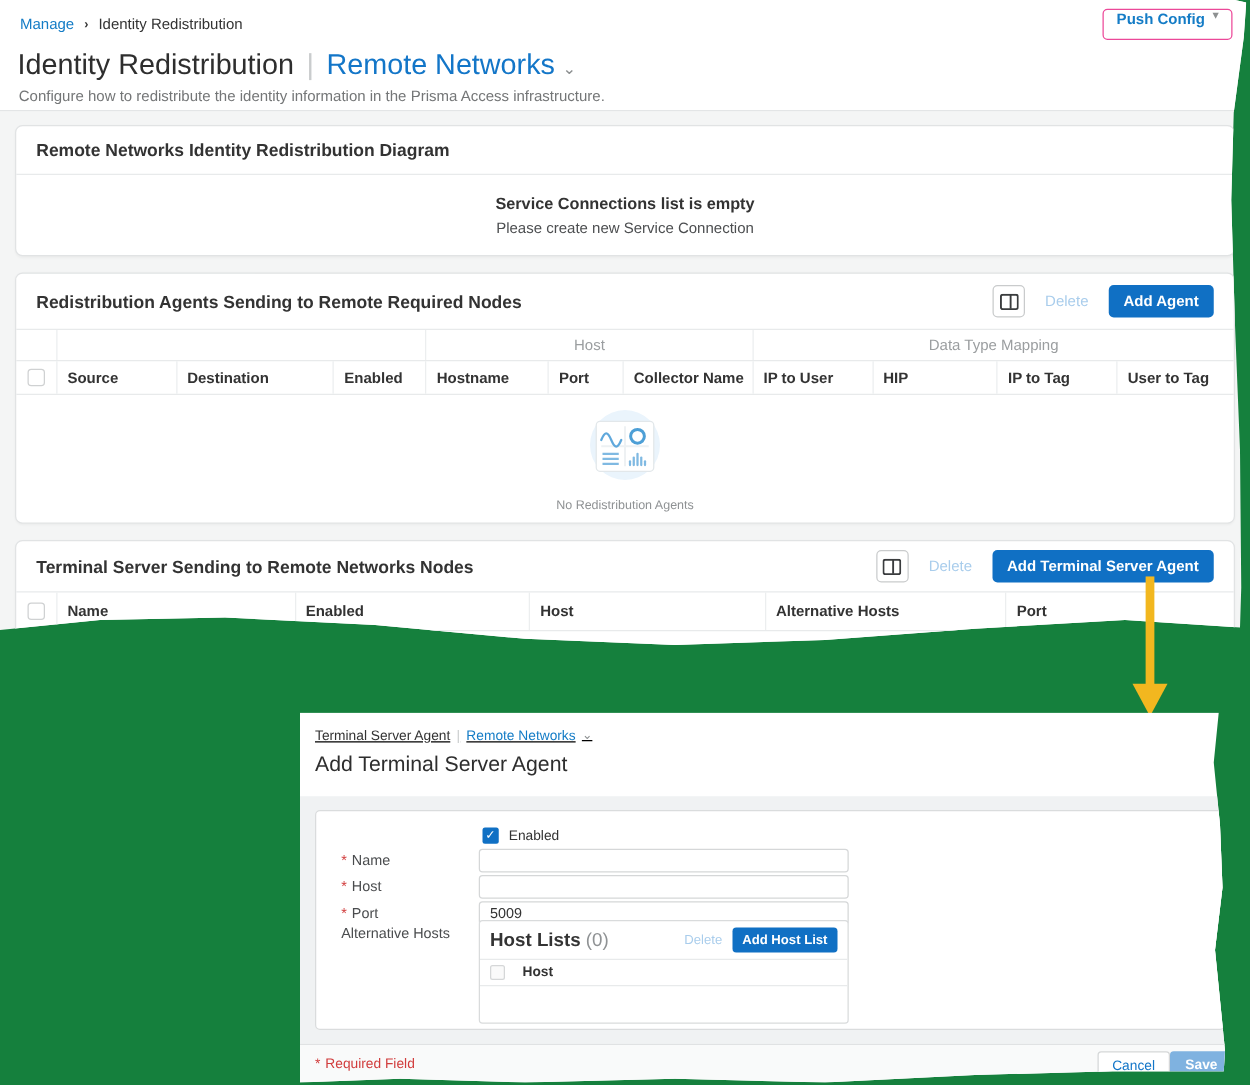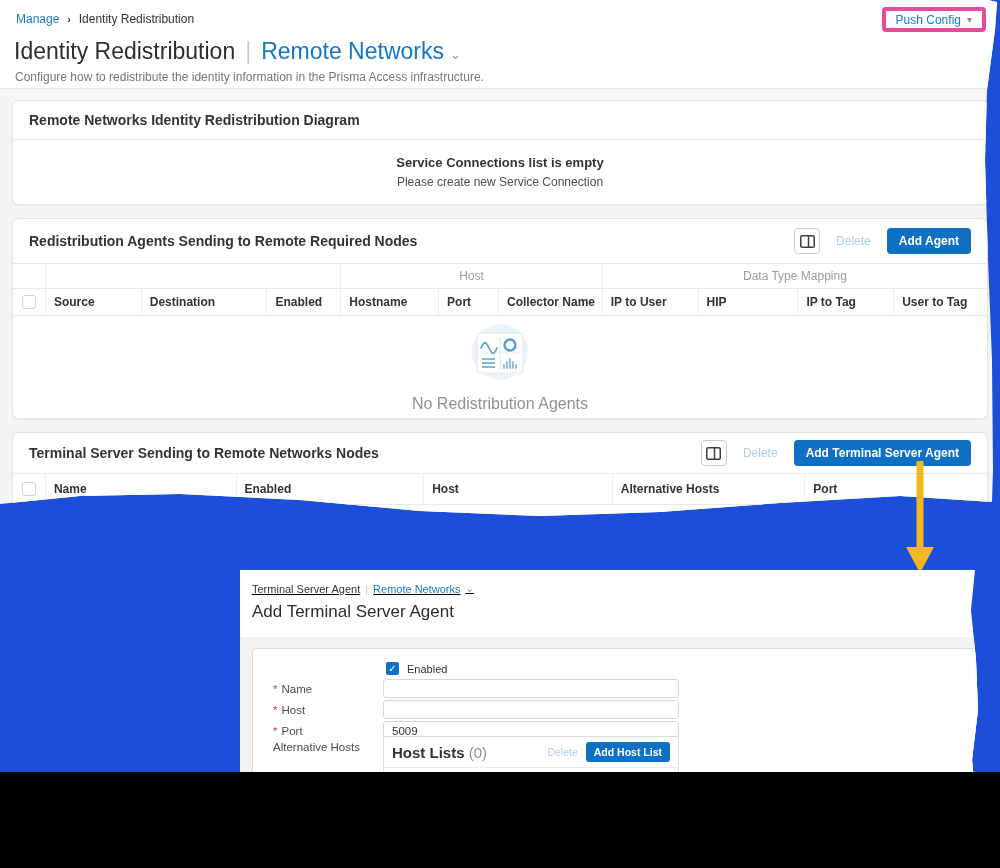--- a/index.html
+++ b/index.html
@@ -1,33 +1,33 @@
 <!DOCTYPE html>
 <html><head>
 <meta charset="utf-8">
 <style>
   * { margin:0; padding:0; box-sizing:border-box; }
   html,body { background:#000; }
   body { font-family:"Liberation Sans","DejaVu Sans",sans-serif; }
-  #canvas { position:relative; width:1000px; height:772px; background:#1d4ed8; overflow:hidden; }
+  #canvas { position:relative; width:1000px; height:868px; background:#15803d; overflow:hidden; }
 
   
   #screenshot {
     position:absolute; left:0; top:0; width:1000px; height:525px; background:#F4F5F5;
     clip-path: polygon(0px 0px, 988px 0px, 997px 2px, 995px 30px, 987px 90px, 985px 160px,
       988px 260px, 992px 360px, 993px 470px, 992px 502px, 900px 496px, 780px 503px,
       660px 512px, 540px 516px, 420px 511px, 300px 500px, 180px 494px, 80px 496px, 0px 504px);
   }
   .topbar { position:absolute; left:0; top:0; width:100%; height:89px; background:#fff; border-bottom:1px solid #E3E5E6; }
   .breadcrumb { position:absolute; left:16px; top:12px; font-size:12px; display:flex; align-items:center; gap:8px; }
   .crumb-link { color:#147CC6; cursor:pointer; }
   .crumb-sep { color:#333; font-size:10px; font-weight:bold; }
   .crumb-current { color:#333; }
-  .push-config { position:absolute; right:14px; top:7px; height:25px; background:#fff; border:4px solid #ec4899;
-    border-radius:4px; display:flex; align-items:center; gap:6px; padding:0 10px; font-size:12px; color:#147CC6; cursor:pointer; }
+  .push-config { position:absolute; right:14px; top:7px; height:25px; background:#fff; border:1px solid #ec4899;
+    border-radius:4px; display:flex; gap:6px; padding:0 10px; font-size:12px; color:#147CC6; cursor:pointer;font-weight:bold; }
   .chev-down { font-size:10px; color:#8D9091; line-height:1; }
   .page-title { position:absolute; left:14px; top:38px; font-size:23px; color:#2E2E2E; display:flex; align-items:baseline; gap:10px; white-space:nowrap; }
   .title-pipe { color:#C9CCCD; font-weight:300; }
   .title-selector { color:#1376C8; cursor:pointer; display:flex; align-items:baseline; gap:6px; }
   .title-chev { font-size:13px; color:#8D9091; }
   .page-subtitle { position:absolute; left:15px; top:70px; font-size:12px; color:#747677; }
 
   .card { position:absolute; left:12px; width:976px; background:#fff; border:1px solid #E1E3E4; border-radius:6px;
     box-shadow:0 1px 2px rgba(0,0,0,0.04); }
   .card-header { display:flex; align-items:center; justify-content:space-between; padding:0 16px; border-bottom:1px solid #E8EAEB; }
@@ -43,21 +43,21 @@
   .th { font-size:12px; font-weight:700; color:#333; padding:6px 8px; border-left:1px solid #ECEEEF; display:flex; align-items:center; overflow:hidden; white-space:nowrap; }
   .th:first-child { border-left:none; }
   .group-cell { font-size:12px; color:#9B9EA0; display:flex; align-items:center; justify-content:center; padding:5px 0; border-left:1px solid #ECEEEF; }
   .group-cell:first-child { border-left:none; }
   .checkbox { width:14px; height:14px; border:1px solid #CFD1D2; border-radius:3px; background:#fff; }
   .cb-cell { display:flex; align-items:center; justify-content:center; padding:6px 0; }
 
   .empty-center { display:flex; flex-direction:column; align-items:center; justify-content:center; }
   .empty-title { font-size:13px; font-weight:700; color:#333; }
   .empty-sub { font-size:12px; color:#4C4E50; margin-top:5px; }
-  .empty-gray { font-size:16px; color:#8F9294; margin-top:8px; }
+  .empty-gray { font-size:10px; color:#8F9294; margin-top:8px; }
 
   
   #arrow-svg { position:absolute; left:898px; top:461px; }
 
   
   #dialog {
     position:absolute; left:240px; top:570px; width:748px; height:298px; background:#fff;
     clip-path: polygon(0px 0px, 735px 0px, 731px 40px, 736px 90px, 738px 140px, 732px 190px,
       737px 240px, 740px 270px, 739px 287px, 650px 287px, 540px 290px, 420px 296px,
       300px 293px, 180px 296px, 80px 293px, 0px 296px);

